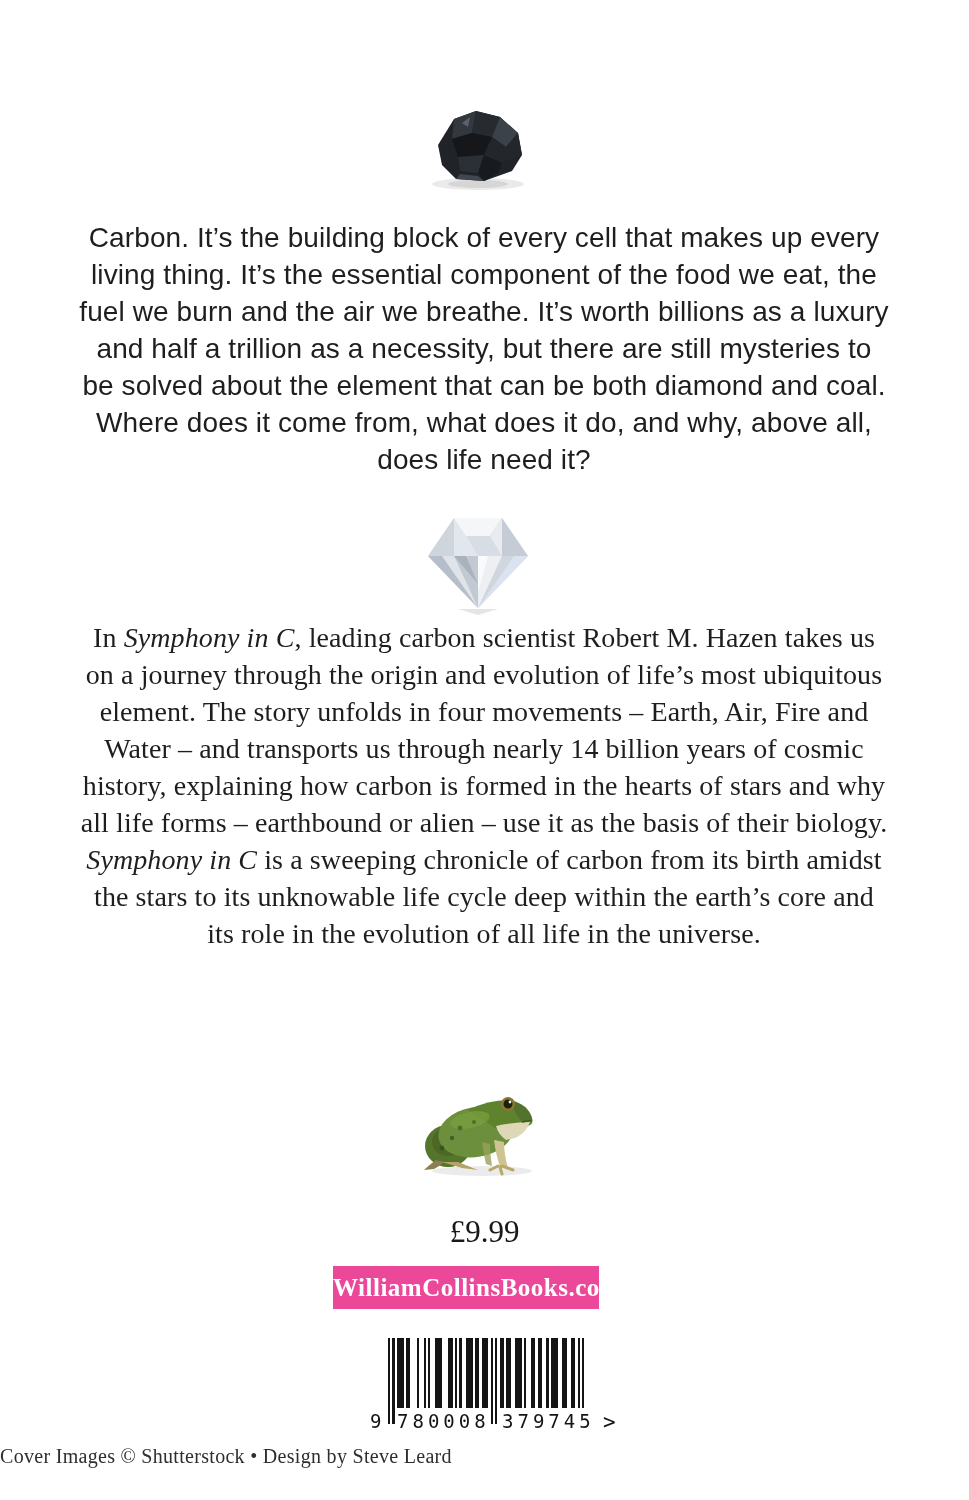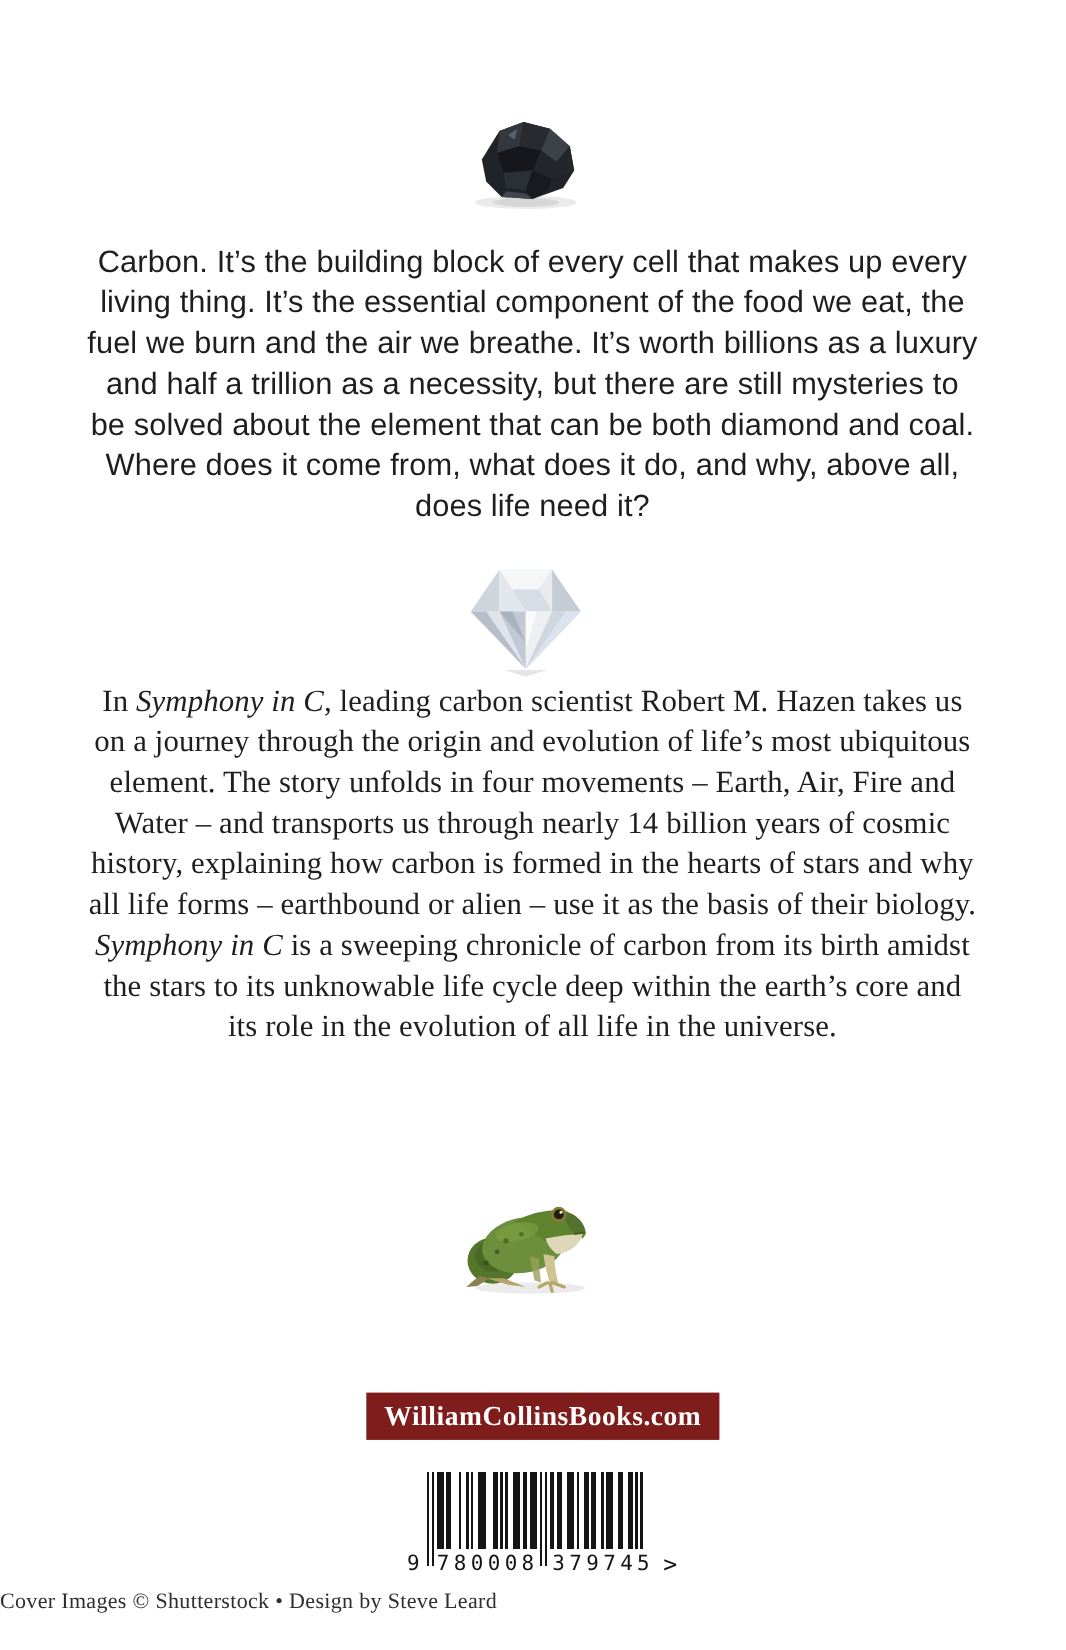--- a/index.html
+++ b/index.html
@@ -13,21 +13,21 @@
   .para{
     left:78px;width:812px;text-align:center;
     font-size:28px;line-height:37px;letter-spacing:0.1px;color:#1e1e1e;
   }
   .it{font-style:italic;}
   .price{
     left:0;width:100%;top:1214px;text-align:center;
     font-family:"Liberation Serif","DejaVu Serif",serif;font-size:31px;color:#181818;
   }
   .banner{
-    left:333px;top:1266px;width:321px;height:43px;background:#7f1d1d;
+    left:333px;top:1266px;width:266px;height:43px;background:#ec4899;
     color:#ffffff;text-align:center;line-height:44px;
     font-family:"Liberation Serif","DejaVu Serif",serif;font-size:25px;font-weight:600;letter-spacing:0.5px;
   }
   .isbn{
     left:0;width:100%;top:1315px;text-align:center;
     font-family:"DejaVu Sans Mono","Liberation Mono",monospace;
     font-size:17px;letter-spacing:2px;word-spacing:9px;color:#141414;
   }
   .barcode{left:372px;top:1338px;width:250px;height:100px;}
   .barcode svg{position:absolute;left:16px;top:0;width:212px;height:86px;shape-rendering:crispEdges;}
@@ -115,20 +115,21 @@
       <path d="M80,84 L72,88 M82,85 L84,92 M84,84 L95,88" stroke="#b8a96a" stroke-width="3" fill="none" stroke-linecap="round"></path>
       <path d="M64,60 Q66,74 68,82 L74,84 Q72,72 72,62 Z" fill="#9aa05a" opacity="0.8"></path>
       <ellipse cx="52" cy="38" rx="20" ry="8" transform="rotate(-12 52 38)" fill="#7ba03f" opacity="0.7"></ellipse>
       <circle cx="42" cy="46" r="2.4" fill="#3d5a1e" opacity="0.7"></circle>
       <circle cx="56" cy="40" r="2" fill="#3d5a1e" opacity="0.7"></circle>
       <circle cx="34" cy="56" r="2.2" fill="#33491a" opacity="0.7"></circle>
       <circle cx="24" cy="66" r="2.4" fill="#33491a" opacity="0.7"></circle>
     </svg>
   </div>
 
+  <div class="abs price">£9.99</div>
 
   <div class="abs banner">
     <span>WilliamCollinsBooks.com</span>
   </div>
 
 
   <div class="abs barcode">
     <svg id="barcode-svg" viewBox="0 0 95 86" preserveAspectRatio="none">
         <rect x="0" y="0" width="1" height="86"></rect>
         <rect x="2" y="0" width="1" height="86"></rect>

